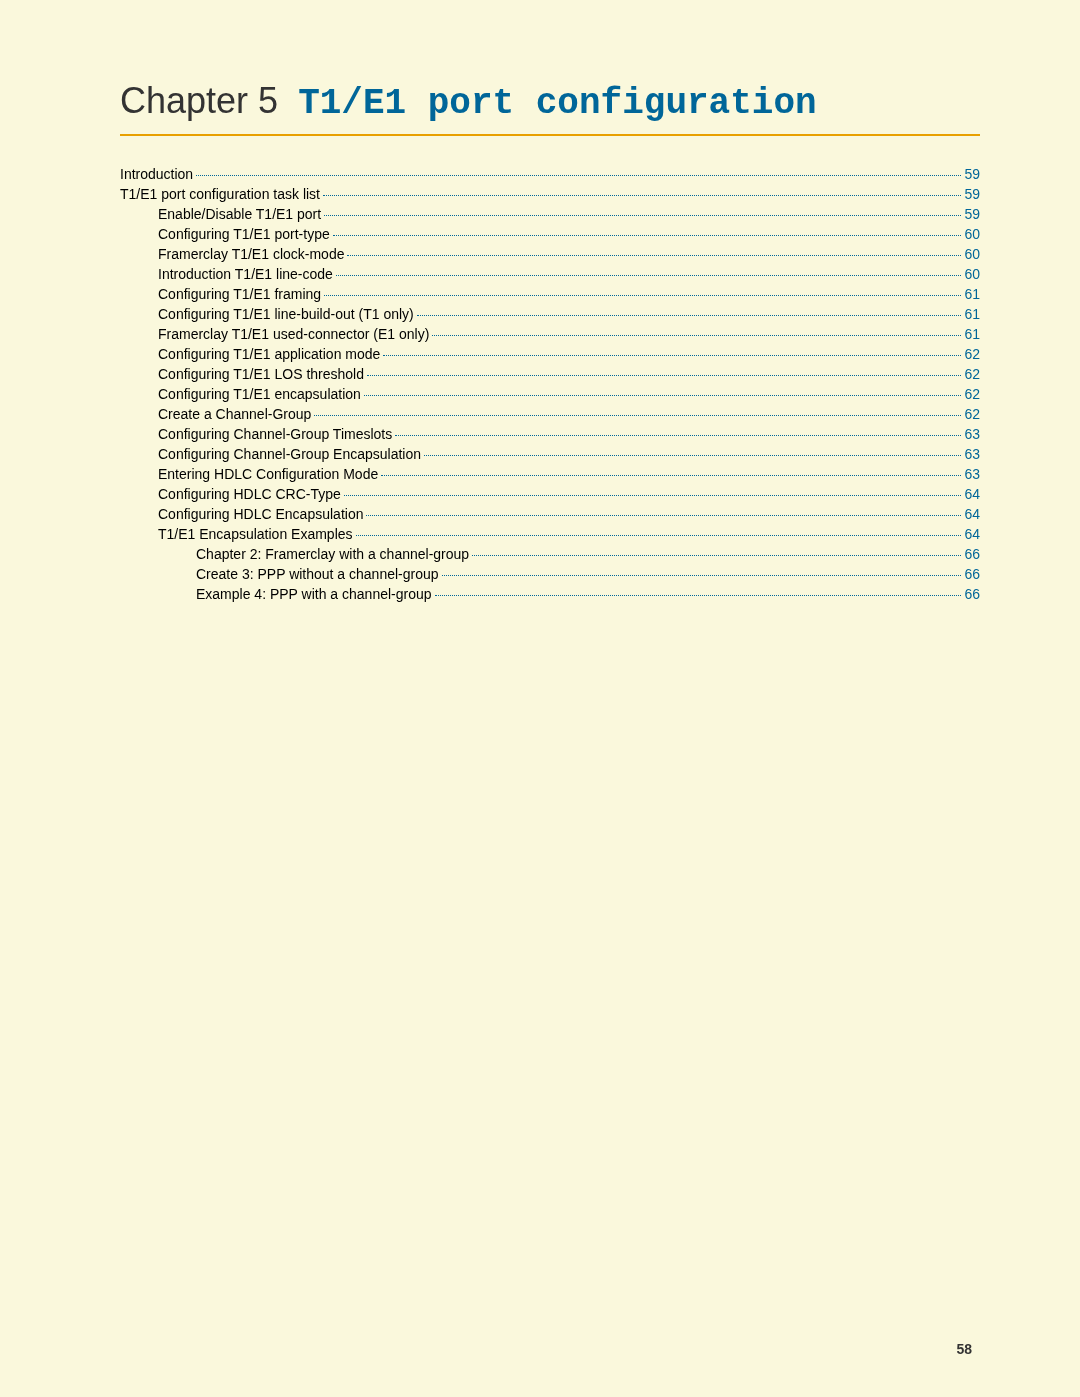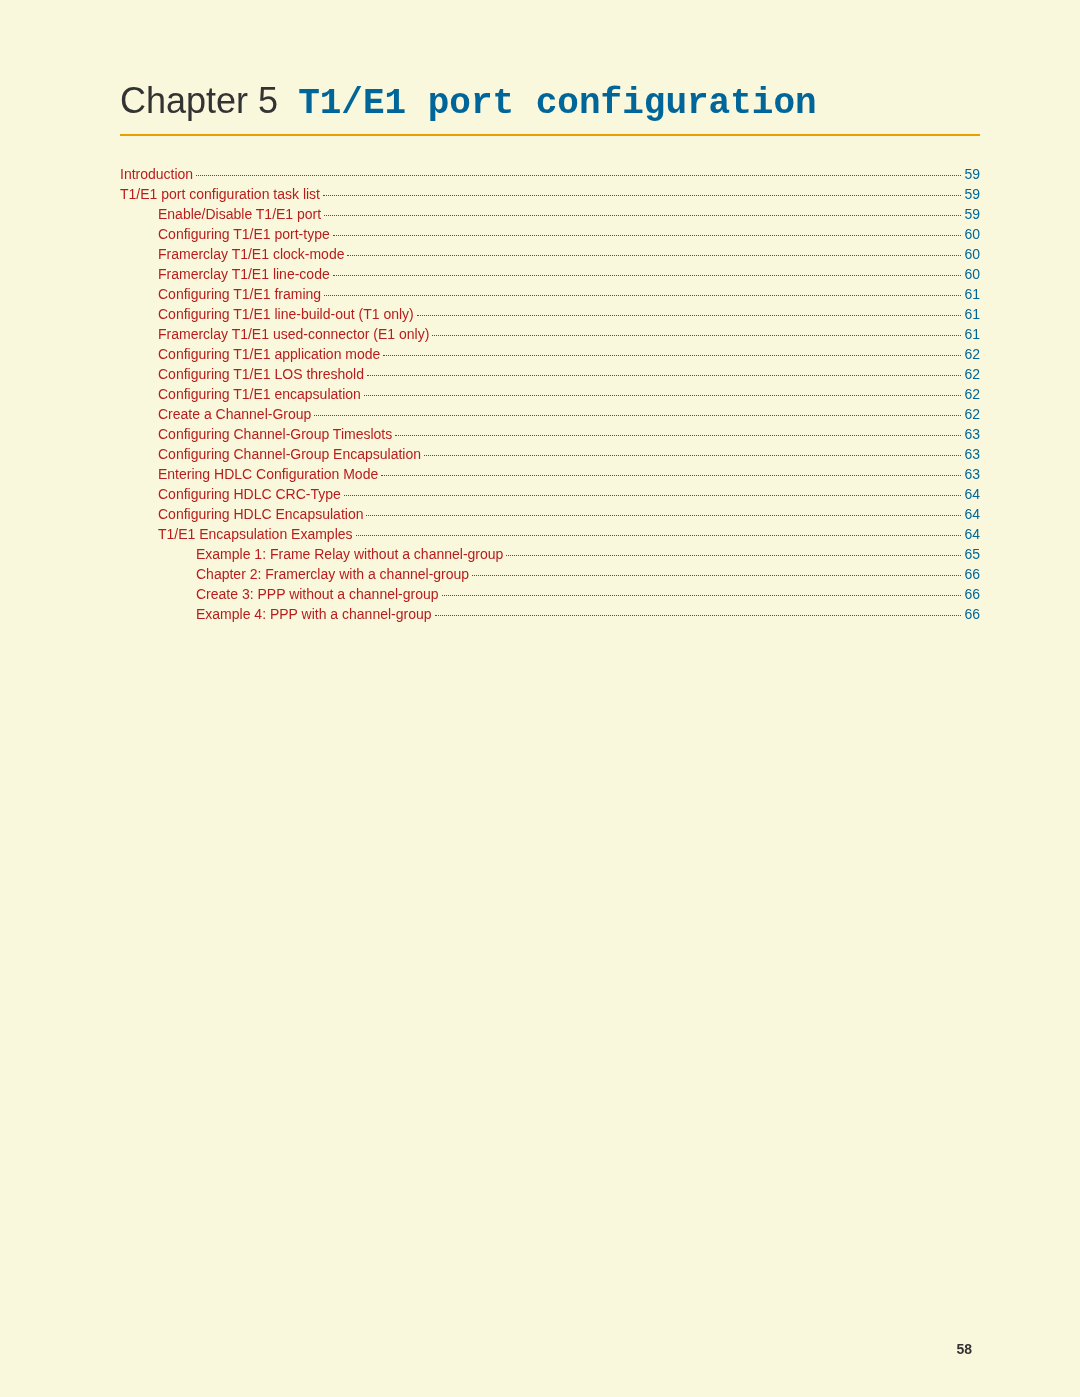--- a/index.html
+++ b/index.html
@@ -51,21 +51,21 @@
       margin-bottom: 12px;
     }
 
     .toc-entry {
       display: flex;
       align-items: baseline;
       margin-bottom: 4px;
     }
 
     .toc-text {
-      color: #b91c1c;
+      color: #000000;
       font-size: 14px;
       white-space: nowrap;
       flex-shrink: 0;
     }
 
     .toc-dots {
       flex: 1;
       border-bottom: 1px dotted #006699;
       margin: 0 3px;
       min-width: 10px;
@@ -135,21 +135,21 @@
           <span class="toc-text">Configuring T1/E1 port-type</span>
           <span class="toc-dots"></span>
           <span class="toc-page">60</span>
         </div>
         <div class="toc-entry toc-level-2">
           <span class="toc-text">Framerclay T1/E1 clock-mode</span>
           <span class="toc-dots"></span>
           <span class="toc-page">60</span>
         </div>
         <div class="toc-entry toc-level-2">
-          <span class="toc-text">Framerclay T1/E1 line-code</span>
+          <span class="toc-text">Introduction T1/E1 line-code</span>
           <span class="toc-dots"></span>
           <span class="toc-page">60</span>
         </div>
         <div class="toc-entry toc-level-2">
           <span class="toc-text">Configuring T1/E1 framing</span>
           <span class="toc-dots"></span>
           <span class="toc-page">61</span>
         </div>
         <div class="toc-entry toc-level-2">
           <span class="toc-text">Configuring T1/E1 line-build-out (T1 only)</span>
@@ -203,25 +203,20 @@
         </div>
         <div class="toc-entry toc-level-2">
           <span class="toc-text">Configuring HDLC Encapsulation</span>
           <span class="toc-dots"></span>
           <span class="toc-page">64</span>
         </div>
         <div class="toc-entry toc-level-2">
           <span class="toc-text">T1/E1 Encapsulation Examples</span>
           <span class="toc-dots"></span>
           <span class="toc-page">64</span>
-        </div>
-        <div class="toc-entry toc-level-3">
-          <span class="toc-text">Example 1: Frame Relay without a channel-group</span>
-          <span class="toc-dots"></span>
-          <span class="toc-page">65</span>
         </div>
         <div class="toc-entry toc-level-3">
           <span class="toc-text">Chapter 2: Framerclay with a channel-group</span>
           <span class="toc-dots"></span>
           <span class="toc-page">66</span>
         </div>
         <div class="toc-entry toc-level-3">
           <span class="toc-text">Create 3: PPP without a channel-group</span>
           <span class="toc-dots"></span>
           <span class="toc-page">66</span>

